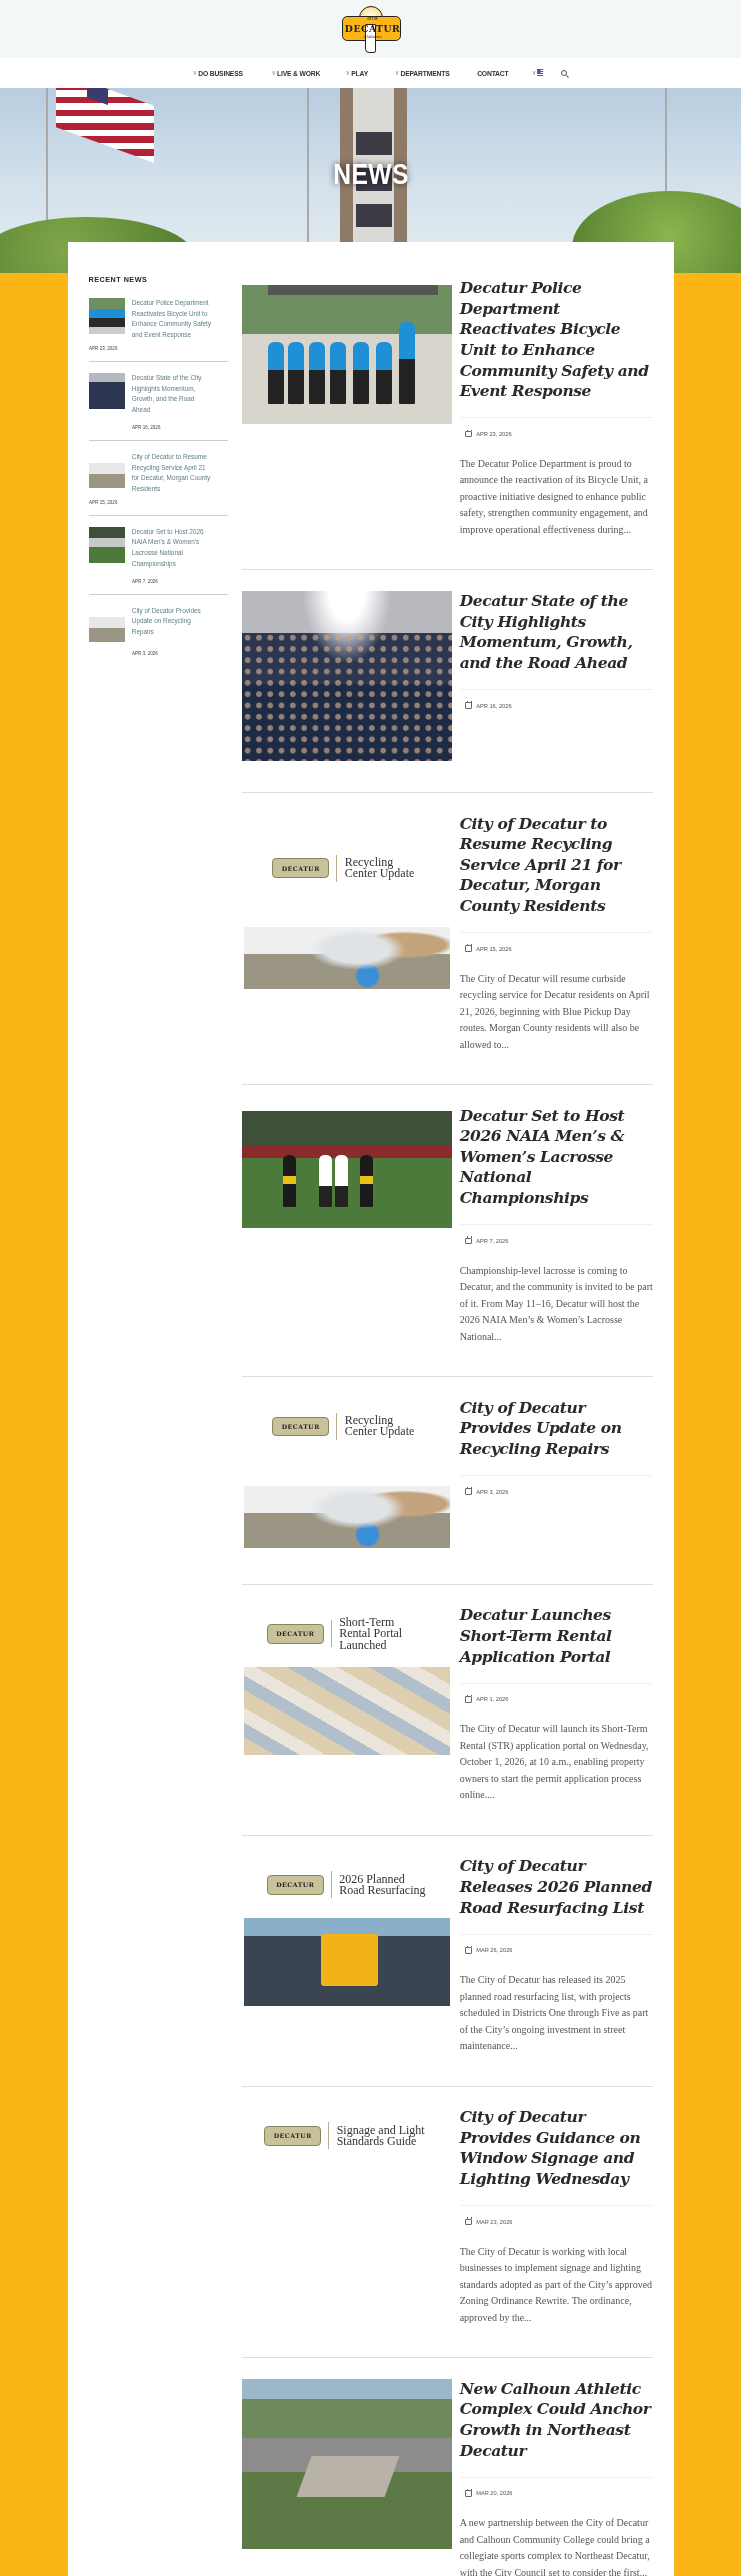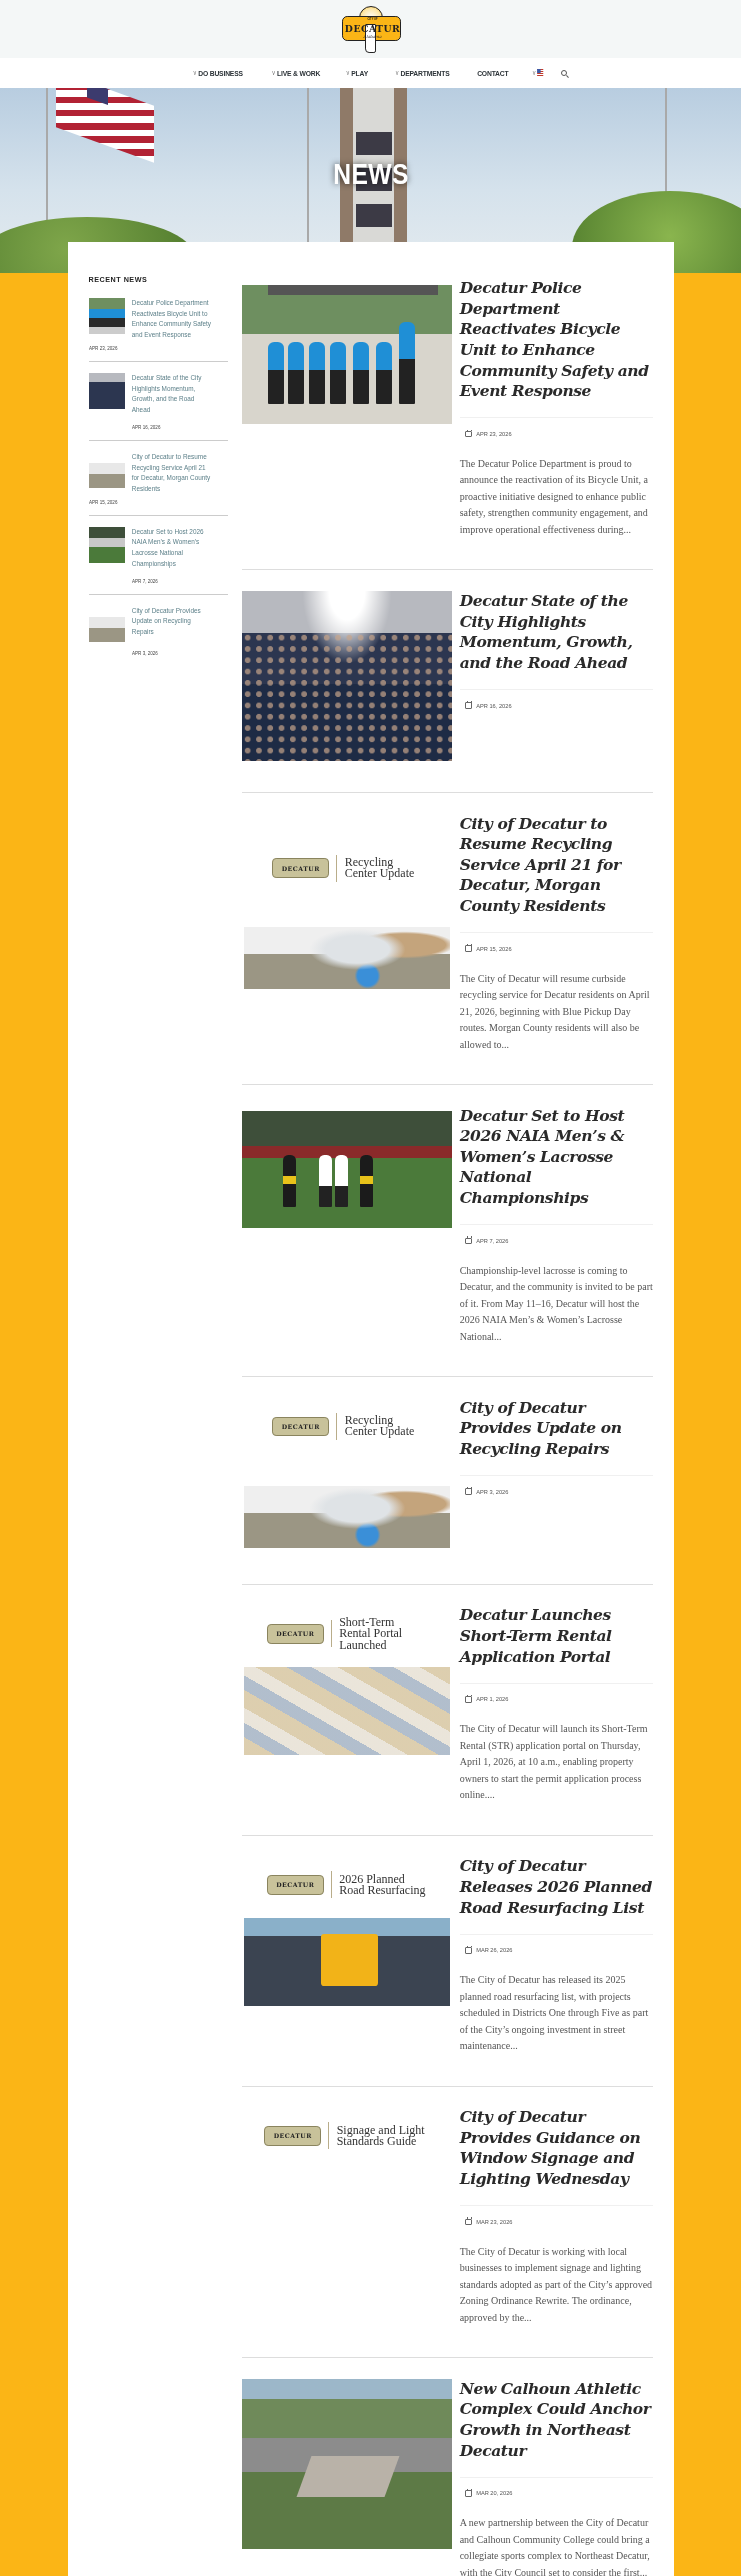--- a/index.html
+++ b/index.html
@@ -274,21 +274,21 @@
               <div class="cap" style="width:88px">Short-Term Rental Portal Launched</div>
             </div>
           <div class="photo rental"></div>
         </div>
         <div class="pbody">
           <h3>Decatur Launches Short-Term Rental Application Portal</h3>
           <div class="meta">
               <span class="cal-ic"></span>
               <span>APR 1, 2026</span>
             </div>
-          <p>The City of Decatur will launch its Short-Term Rental (STR) application portal on Thursday, April 1, 2026, at 10 a.m., enabling property owners to start the permit application process online....</p>
+          <p>The City of Decatur will launch its Short-Term Rental (STR) application portal on Wednesday, October 1, 2026, at 10 a.m., enabling property owners to start the permit application process online....</p>
         </div>
       </article>
 
       <article class="post">
         <div class="pimg img-branded">
           <div class="hdr">
               <div class="mini-logo">DECATUR</div>
               <div class="vbar"></div>
               <div class="cap" style="width:88px">2026 Planned Road Resurfacing</div>
             </div>

